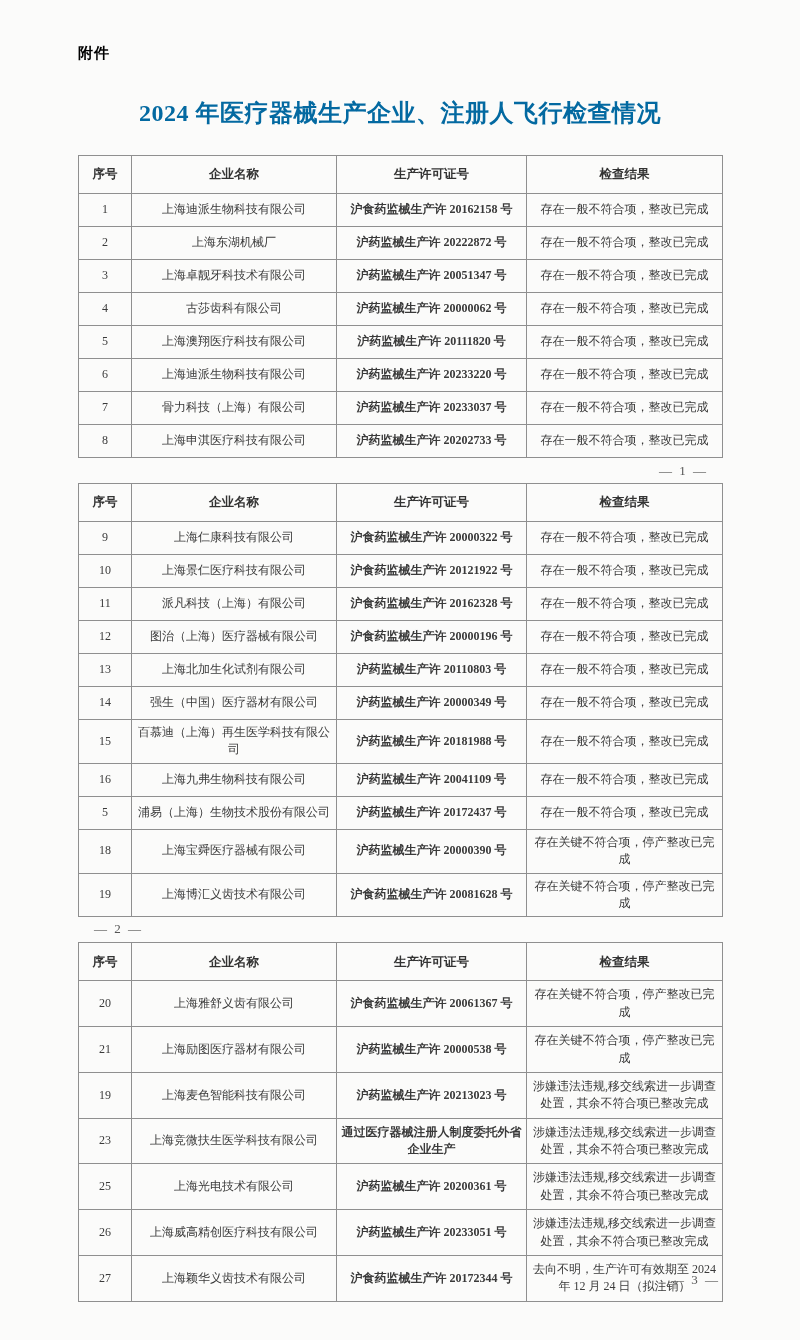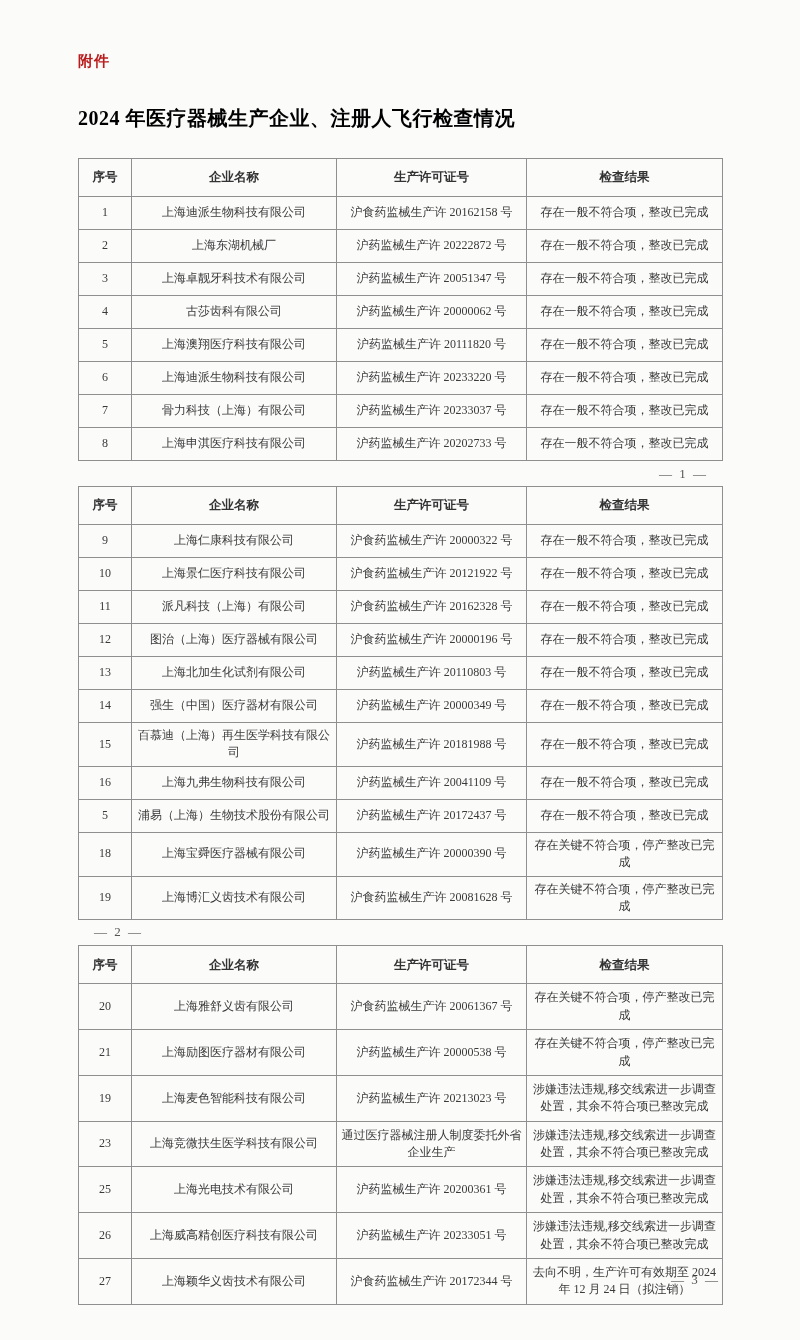--- a/index.html
+++ b/index.html
@@ -6,25 +6,26 @@
   html, body { width: 800px; }
   body {
     height: 1340px;
     background: #fbfbfa;
     font-family: "Liberation Serif", "DejaVu Serif", serif;
     color: #3a3a3a;
     overflow: hidden;
     position: relative;
   }
   .page { padding: 44px 78px 0 78px; }
-  .attachment { font-size: 15px; font-weight: bold; color: #b91c1c; letter-spacing: 1px; margin-top: 8px; }
+  .attachment { font-size: 15px; font-weight: bold; color: #000000; letter-spacing: 1px; }
   .doc-title {
-    font-size: 20px;
+    text-align: center;
+    font-size: 24px;
     font-weight: bold;
-    color: #000000;
+    color: #0369a1;
     margin-top: 34px;
     letter-spacing: 0.5px;
   }
   table.insp {
     width: 644px;
     border-collapse: collapse;
     table-layout: fixed;
     background: transparent;
   }
   table.insp th, table.insp td {
@@ -39,21 +40,21 @@
   }
   table.insp th {
     font-weight: bold;
     color: #333;
     height: 38px;
     font-size: 12.5px;
     margin-left: 14px;
   }
   .col-no { width: 53px; }
   .col-company { width: 205px; }
-  .col-license { width: 190px; }
+  .col-license { width: 190px; font-weight: bold; }
   .col-result { width: 196px; }
   table.t1 td, table.t2 td { height: 33px; padding: 4px 3px; }
   table.t3 td { padding: 5px 3px; }
   .marker { font-size: 13px; color: #555; letter-spacing: 2px; }
   .marker-right { text-align: right; padding-right: 14px; width: 644px; }
   .marker-left  { text-align: left; padding-left: 16px; width: 644px; }
   .m1 { margin-top: 5px; }
   .t1 { margin-top: 26px; }
   .t2 { margin-top: 4px; }
   .t3 { margin-top: 5px; }

